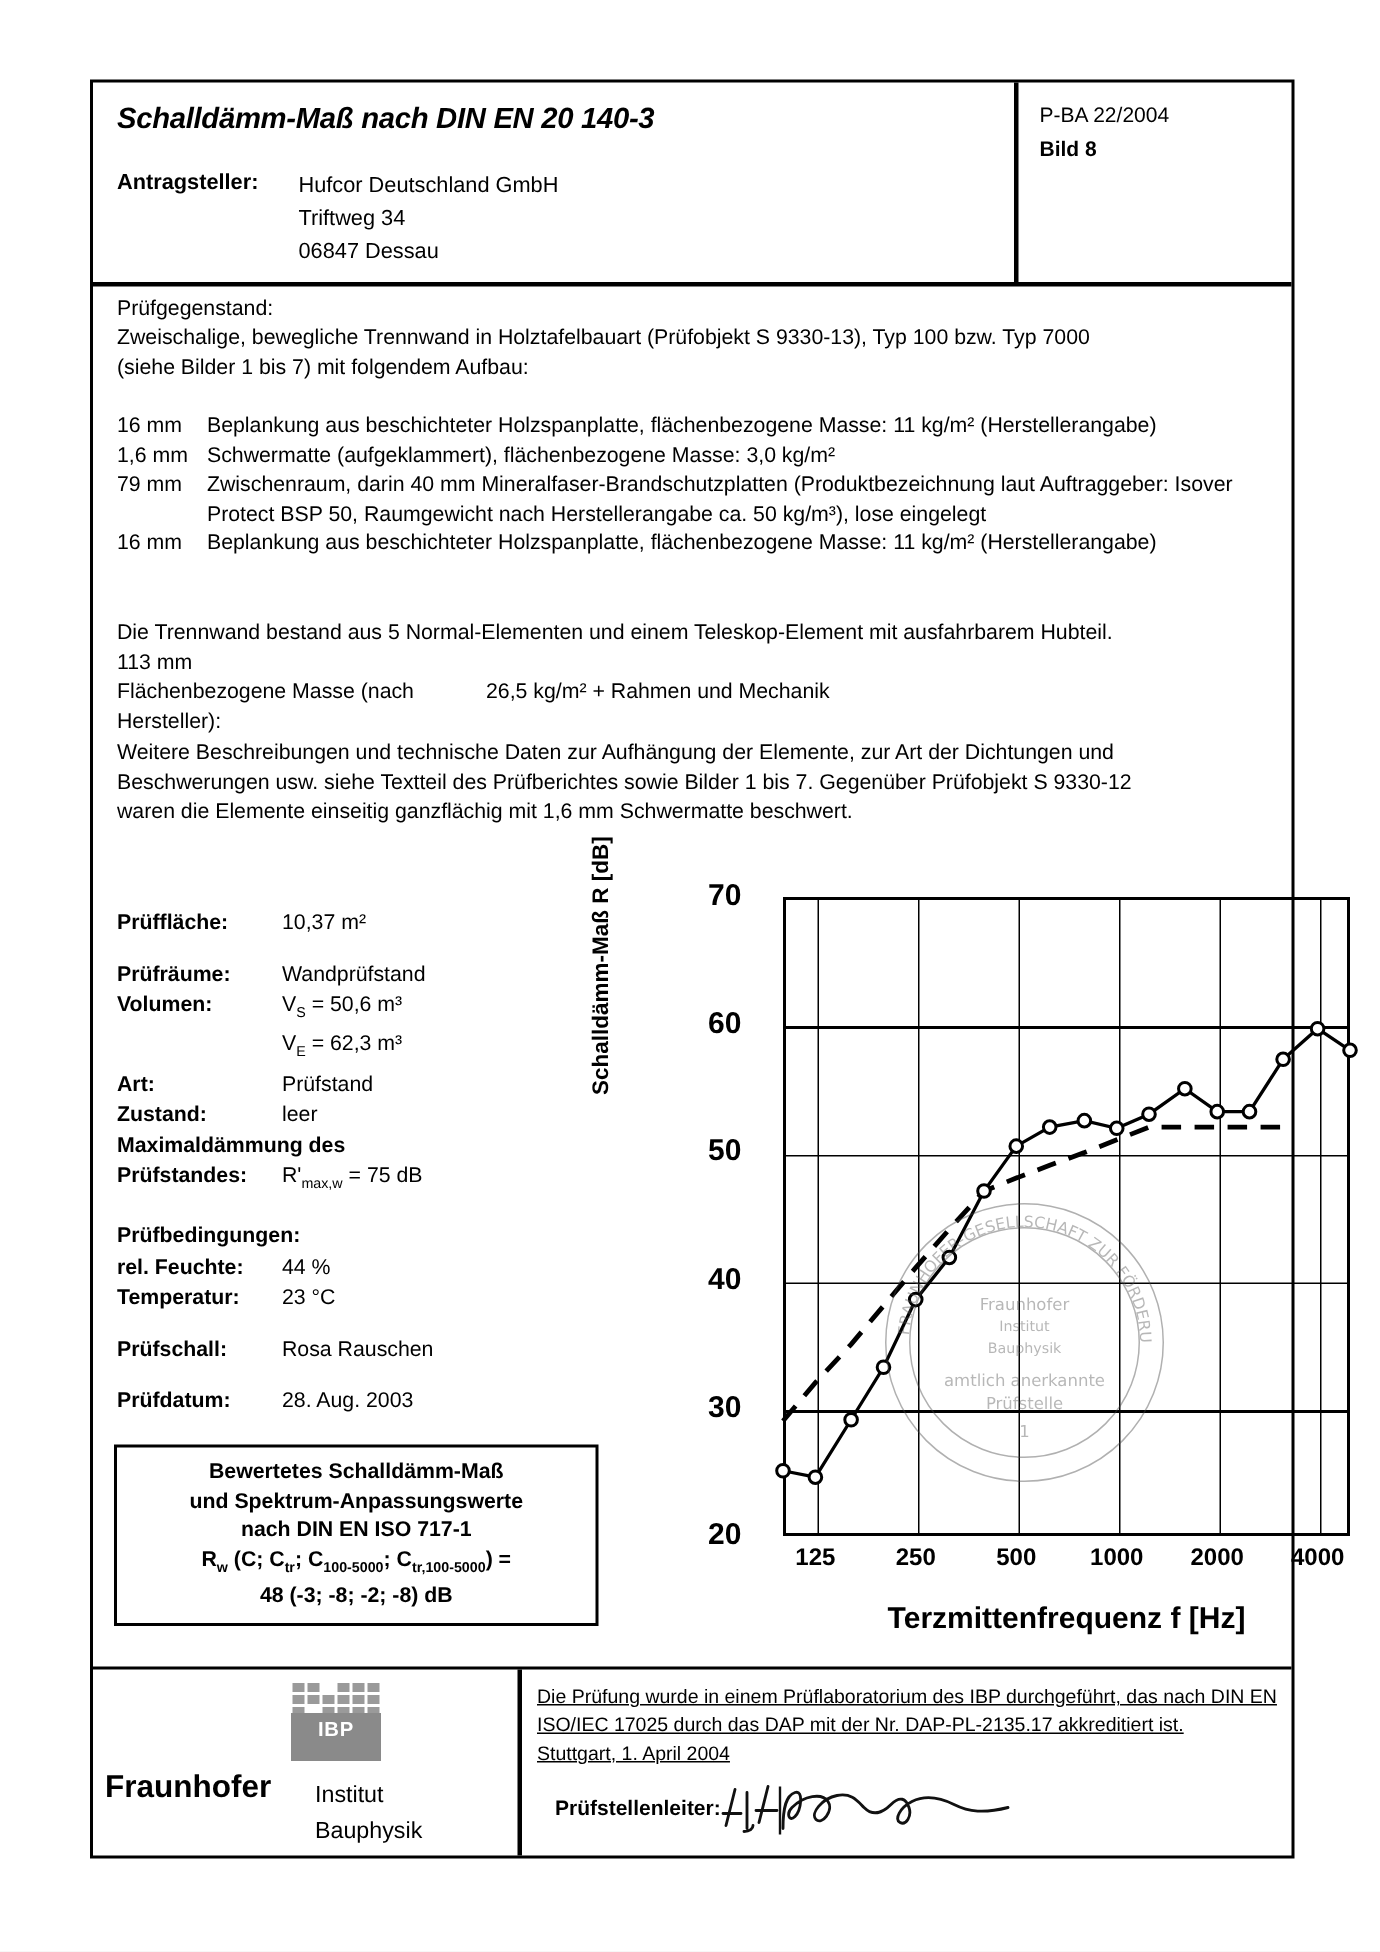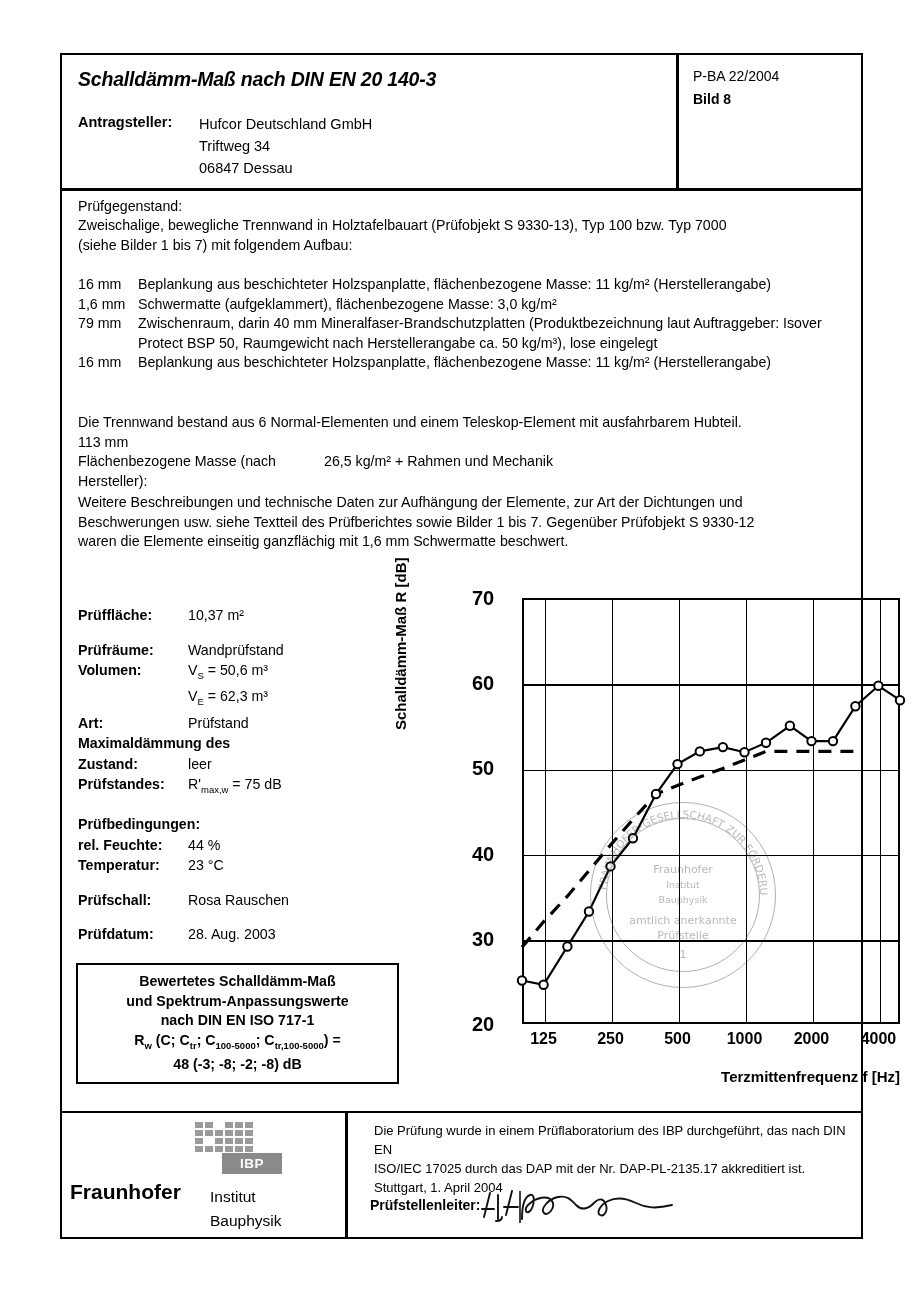--- a/index.html
+++ b/index.html
@@ -42,39 +42,39 @@
 
   
   #chart{position:absolute;left:340px;top:525px;width:450px;height:530px;}
   #plot{position:absolute;left:120px;top:18px;width:378px;height:426px;border:2.5px solid #000;box-sizing:border-box;background:transparent;}
   #plot .gv{position:absolute;top:0;bottom:0;width:1.6px;background:#000;}
   #plot .gh{position:absolute;left:0;right:0;height:1.6px;background:#000;}
   .ytick{position:absolute;right:0;font-size:20px;font-weight:bold;transform:translateY(-50%);text-align:left;width:40px;}
   .xtick{position:absolute;font-size:16px;font-weight:bold;transform:translateX(-50%);top:450px;}
   #ylab{position:absolute;left:-10px;top:150px;font-size:15px;font-weight:bold;
         transform:rotate(-90deg);transform-origin:left top;white-space:nowrap;}
-  #xlab{position:absolute;left:120px;width:378px;top:488px;text-align:right;font-size:15px;font-weight:bold;}
+  #xlab{position:absolute;left:120px;width:378px;top:488px;text-align:center;font-size:20px;font-weight:bold;}
   svg.curve{position:absolute;left:0;top:0;overflow:visible;}
 
   
   #stamp{position:absolute;left:188px;top:222px;width:186px;height:186px;opacity:.42;}
   #stamp .ring{position:absolute;border:1.1px solid #444;border-radius:50%;}
   #stamp-txt{position:absolute;left:0;top:60px;width:186px;text-align:center;font-size:11px;color:#555;line-height:15px;font-family:"DejaVu Sans",sans-serif;}
   .arc-t{position:absolute;left:0;top:0;width:186px;height:186px;}
 
   
   #footer{position:absolute;left:0;bottom:0;width:100%;height:124px;}
   #f-left{position:absolute;left:0;top:0;width:283px;height:124px;}
   #f-right{position:absolute;left:286px;top:0;right:0;height:124px;}
   #ibp{position:absolute;left:132px;top:8px;width:60px;height:53px;}
-  #ibp-band{position:absolute;left:0;bottom:0;width:60px;height:21px;background:#8a8a8a;color:#fff;
-            font-size:13.5px;font-weight:bold;text-align:center;line-height:21px;letter-spacing:.5px;margin-left:28px;}
+  #ibp-band{position:absolute;left:0;bottom:0;width:60px;height:32px;background:#8a8a8a;color:#fff;
+            font-size:13.5px;font-weight:bold;text-align:center;line-height:21px;letter-spacing:.5px;}
   #fh{position:absolute;left:8px;top:67px;font-size:21px;font-weight:bold;}
   #inst{position:absolute;left:148px;top:72px;font-size:15.5px;line-height:24px;}
-  #f-note{position:absolute;left:26px;top:8px;right:6px;font-size:13px;line-height:19px;}
+  #f-note{position:absolute;left:10px;top:8px;right:6px;font-size:13px;line-height:19px;text-decoration:underline;}
   #pl-label{position:absolute;left:10px;top:84px;font-size:14px;font-weight:bold;padding-left:12px;}
   #sig{position:absolute;left:128px;top:62px;}
 </style>
 </head>
 <body>
 
 <div id="page">
   <div id="sheet">
 
     <div id="hdr">
@@ -115,21 +115,21 @@
           <div class="c1">79 mm</div>
           <div class="c2">Zwischenraum, darin 40 mm Mineralfaser-Brandschutzplatten (Produktbezeichnung laut Auftraggeber: Isover Protect BSP 50, Raumgewicht nach Herstellerangabe ca. 50 kg/m³), lose eingelegt</div>
         </div>
         <div class="lay">
           <div class="c1">16 mm</div>
           <div class="c2">Beplankung aus beschichteter Holzspanplatte, flächenbezogene Masse: 11 kg/m² (Herstellerangabe)</div>
         </div>
       </div>
 
       <div class="bp" style="left:16px;top:222px;width:780px;">
-        <div>Die Trennwand bestand aus 6 Normal-Elementen und einem Teleskop-Element mit ausfahrbarem Hubteil.</div>
+        <div>Die Trennwand bestand aus 5 Normal-Elementen und einem Teleskop-Element mit ausfahrbarem Hubteil.</div>
         <div style="display:flex;">
           <div>113 mm</div>
         </div>
         <div style="display:flex;">
           <div style="width:246px;flex:none;">Flächenbezogene Masse (nach Hersteller):</div>
           <div>26,5 kg/m² + Rahmen und Mechanik</div>
         </div>
       </div>
 
       <div class="bp" style="left:16px;top:302px;width:785px;">
@@ -155,25 +155,25 @@
       </div>
       <div class="srow">
         <div class="sk"></div>
         <div class="sv"><span>V</span><sub>E</sub><span> = 62,3 m³</span></div>
       </div>
       <div class="srow">
         <div class="sk">Art:</div>
         <div class="sv">Prüfstand</div>
       </div>
       <div class="srow">
-        <div class="sk" style="width:220px;">Maximaldämmung des</div>
-      </div>
-      <div class="srow">
         <div class="sk">Zustand:</div>
         <div class="sv">leer</div>
+      </div>
+      <div class="srow">
+        <div class="sk" style="width:220px;">Maximaldämmung des</div>
       </div>
       <div class="srow">
         <div class="sk">Prüfstandes:</div>
         <div class="sv"><span>R'</span><sub>max,w</sub><span> = 75 dB</span></div>
       </div>
       <div class="gap"></div>
       <div class="srow">
         <div class="sk" style="width:220px;">Prüfbedingungen:</div>
       </div>
       <div class="srow">

